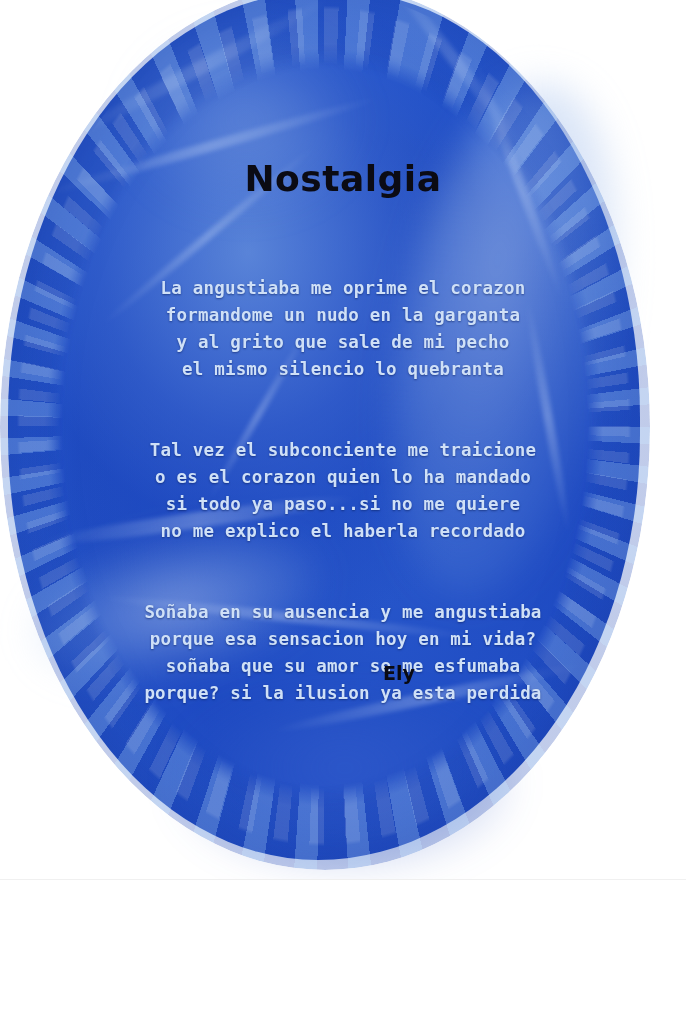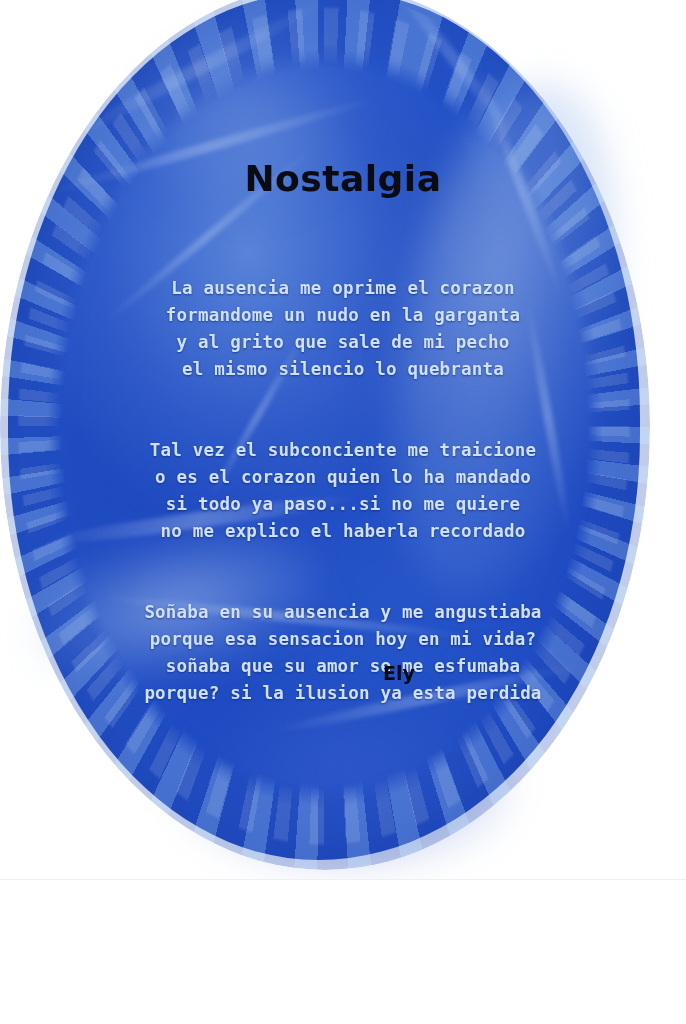--- a/index.html
+++ b/index.html
@@ -229,21 +229,21 @@
         <span class="s9"></span>
         <span class="s10"></span>
       </div>
       <div class="blob-edge"></div>
       <div class="blob-edge2"></div>
     </div>
 
     <div class="text-layer">
       <div class="poem-title">Nostalgia</div>
       <div class="poem-body">
-        <div class="stanza">La ausencia me oprime el corazon
+        <div class="stanza">La angustiaba me oprime el corazon
 formandome un nudo en la garganta
 y al grito que sale de mi pecho
 el mismo silencio lo quebranta</div>
         <div class="stanza">Tal vez el subconciente me traicione
 o es el corazon quien lo ha mandado
 si todo ya paso...si no me quiere
 no me explico el haberla recordado</div>
         <div class="stanza">Soñaba en su ausencia y me angustiaba
 porque esa sensacion hoy en mi vida?
 soñaba que su amor se me esfumaba

